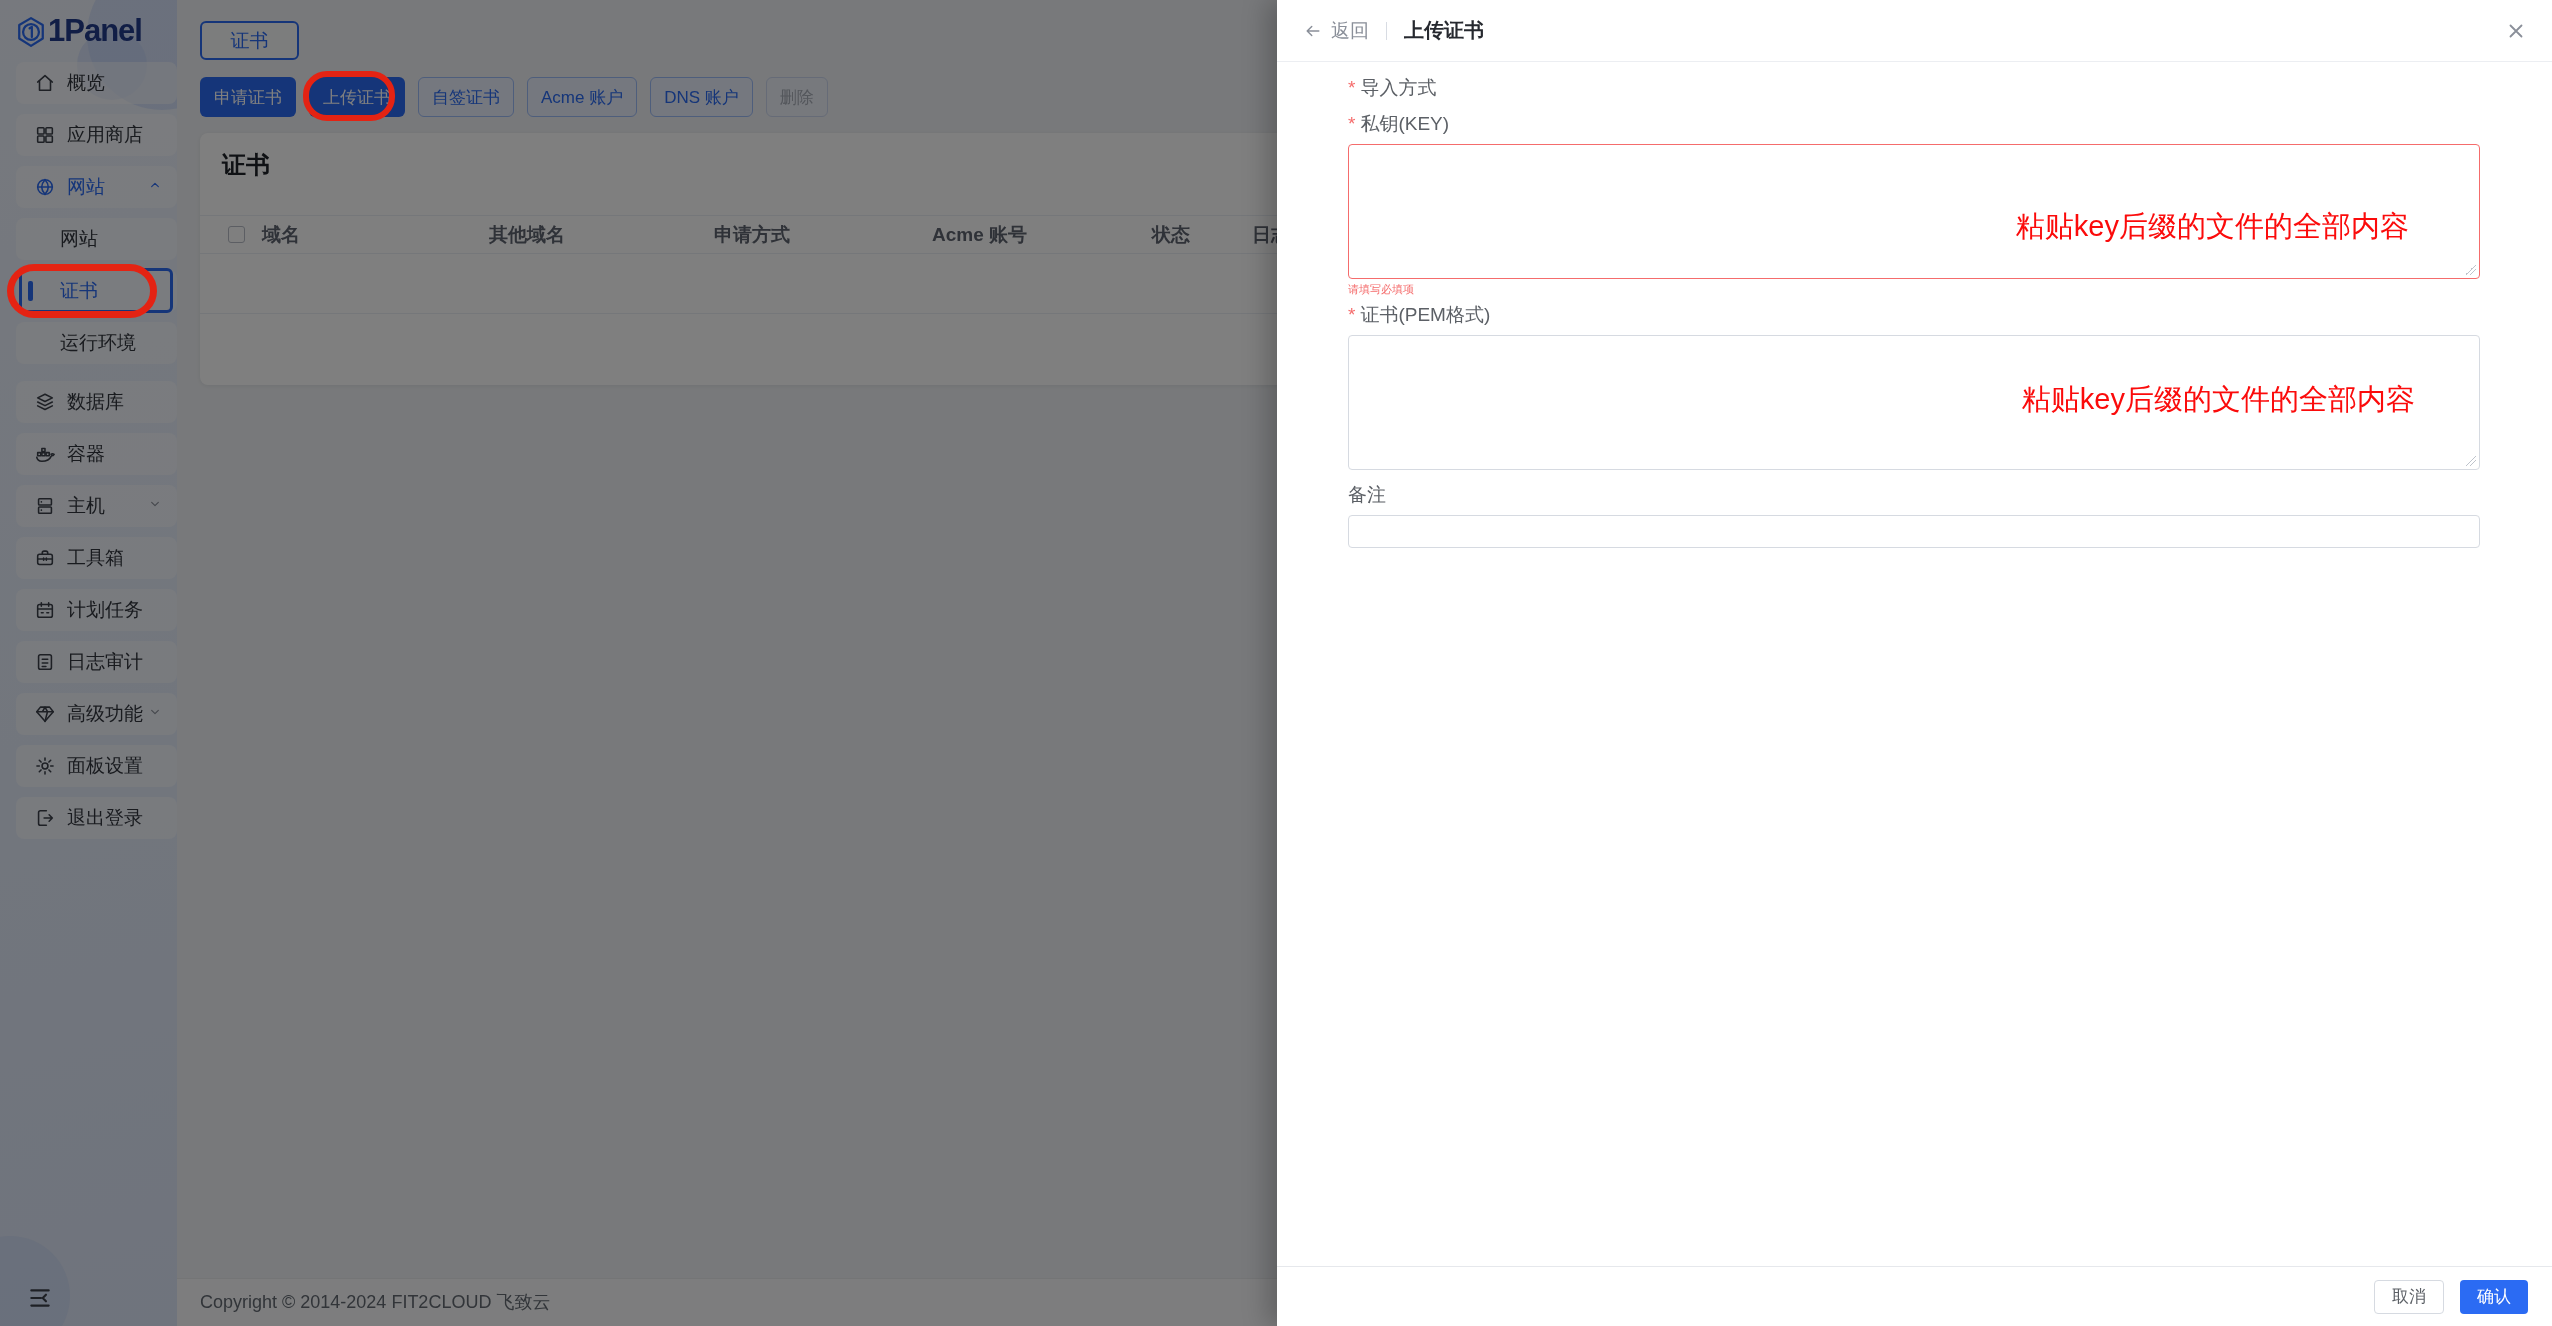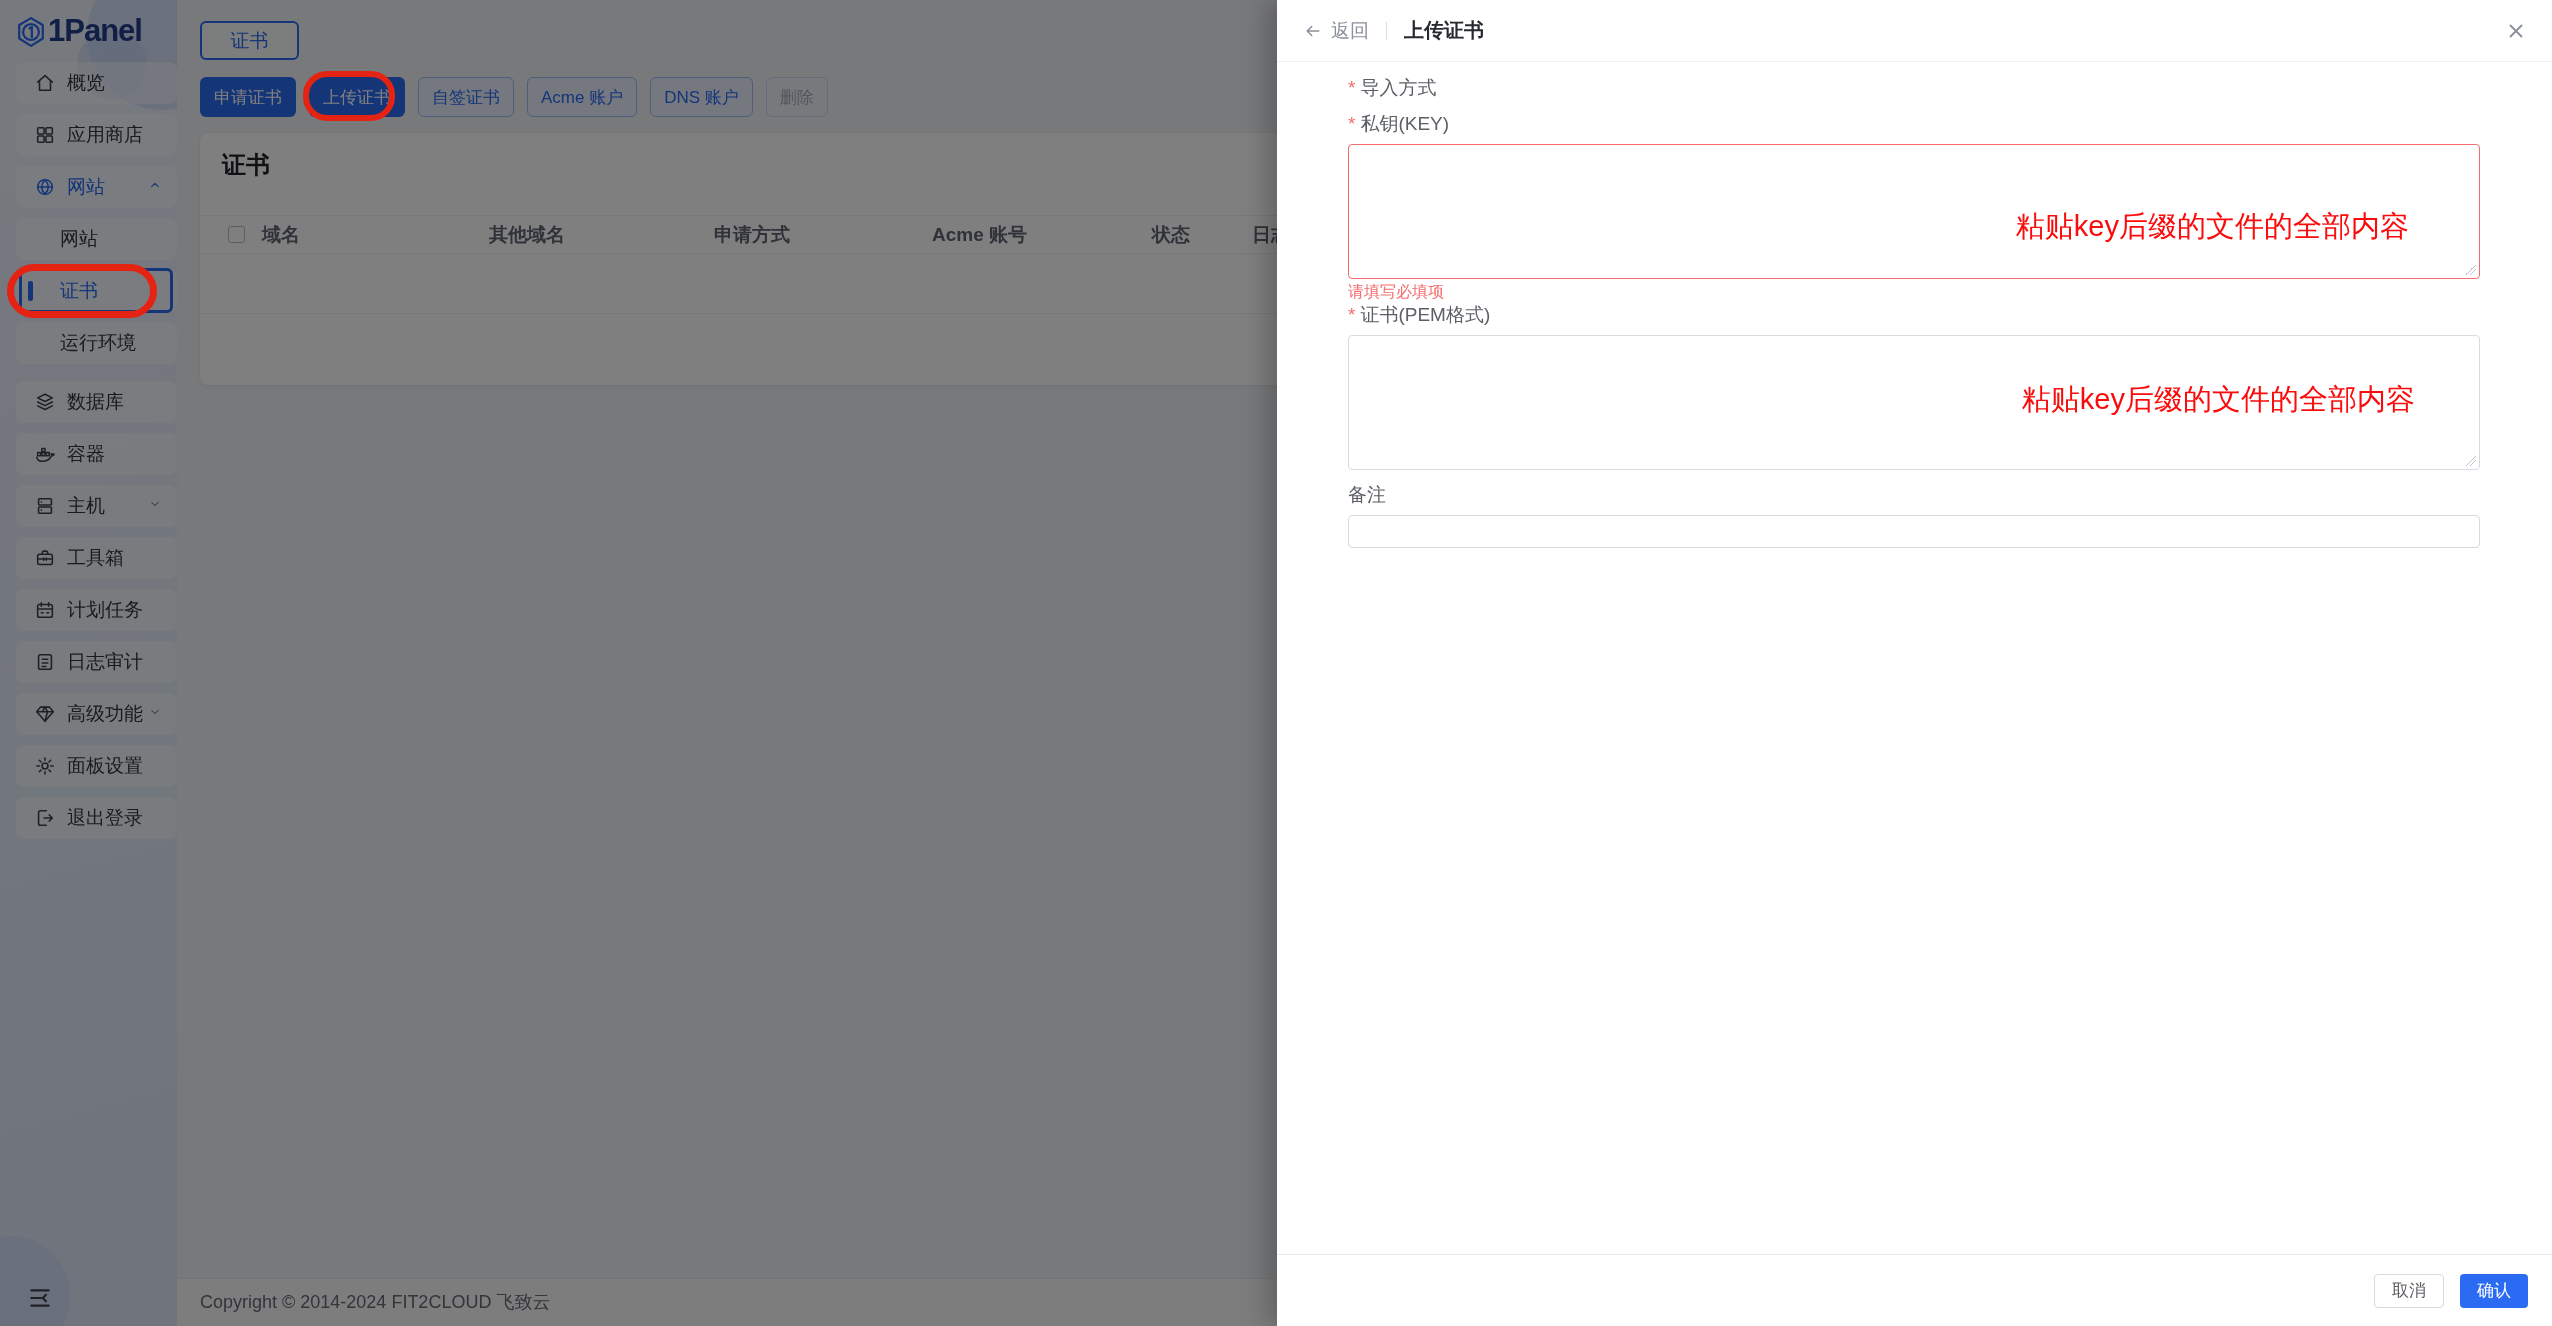--- a/index.html
+++ b/index.html
@@ -72,24 +72,24 @@
   .sel{height:34px;border:1px solid #d6dae1;border-radius:4px;display:flex;align-items:center;
       padding:0 15px;font-size:18px;color:#5c6066;position:relative;box-sizing:border-box}
   .sel-chev{position:absolute;right:12px;top:8px}
   .ta{height:135px;border:1px solid #d6dae1;border-radius:4px;position:relative;background:#fff;box-sizing:border-box}
   .ta.err{border-color:#f56c6c}
   .ta::after{content:"";position:absolute;right:3px;bottom:3px;width:10px;height:10px;
       background:linear-gradient(135deg,transparent 45%,#bfc4cc 45%,#bfc4cc 52%,transparent 52%,transparent 66%,#bfc4cc 66%,#bfc4cc 73%,transparent 73%)}
   .ta-note{position:absolute;left:0;right:0;text-align:right;font-size:29px;font-weight:500;color:#fb0b0b;pointer-events:none}
   .note1{top:62px;transform:translateX(-70px)}
   .note2{top:44px;transform:translateX(-64px)}
-  .err-text{font-size:16px;color:#f56c6c;margin-top:3px;height:18px}
+  .err-text{font-size:11px;color:#f56c6c;margin-top:3px;height:18px}
   .label-tight{margin-top:4px}
   .inp{height:33px;border:1px solid #d6dae1;border-radius:4px;background:#fff;box-sizing:border-box}
-  .d-footer{position:absolute;bottom:0;left:0;right:0;height:72px;border-top:1px solid #e6e8ec;
+  .d-footer{position:absolute;bottom:0;left:0;right:0;height:60px;border-top:1px solid #e6e8ec;
       display:flex;align-items:center;justify-content:flex-end;gap:16px;padding-right:24px;box-sizing:border-box;background:#fff}
   .btn-sm{height:34px;padding:0 17px;border-radius:4px;font-size:17px;display:flex;align-items:center;box-sizing:border-box}
   .cancel{border:1px solid #d6dae1;color:#5c6066;background:#fff}
   .confirm{background:#2b6bf3;color:#fff}
   
   .ann{position:absolute;z-index:70;border:6px solid #e42313;border-radius:24px;box-sizing:border-box;pointer-events:none}
   .ann-upload{left:303px;top:71px;width:92px;height:50px}
   .ann-cert{left:7px;top:264px;width:150px;height:54px;border-width:7px;border-radius:27px}
 </style>
 </head>

